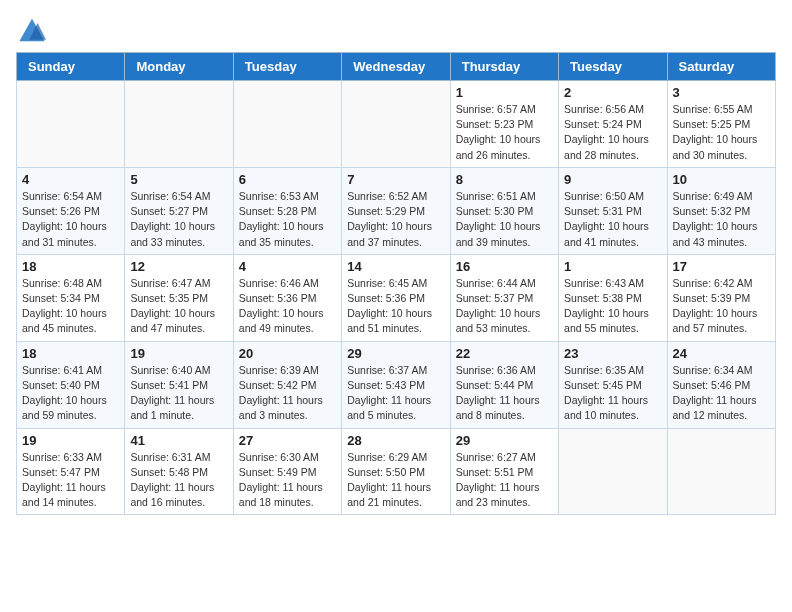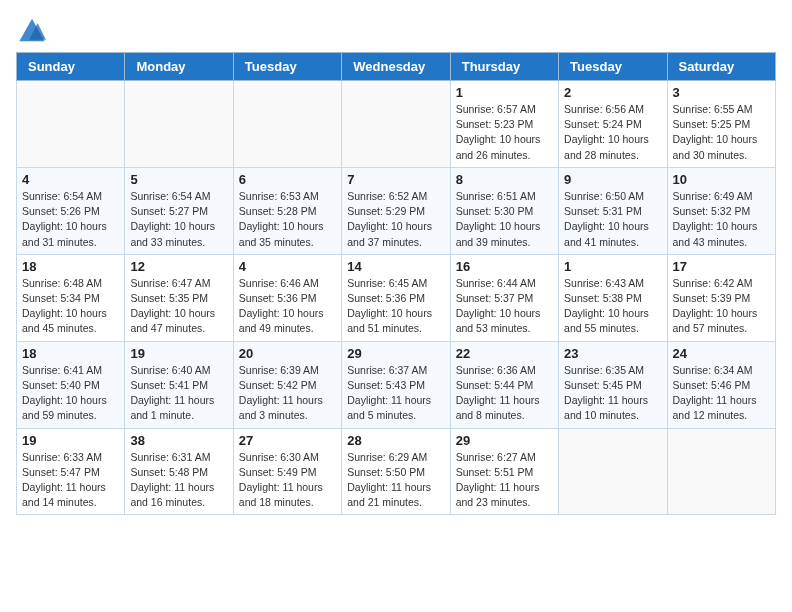--- a/index.html
+++ b/index.html
@@ -225,21 +225,21 @@
           <div class="day-number">24</div>
           <div class="day-info">Sunrise: 6:34 AM<br>Sunset: 5:46 PM<br>Daylight: 11 hours<br>and 12 minutes.</div>
         </td>
       </tr>
       <tr>
         <td>
           <div class="day-number">19</div>
           <div class="day-info">Sunrise: 6:33 AM<br>Sunset: 5:47 PM<br>Daylight: 11 hours<br>and 14 minutes.</div>
         </td>
         <td>
-          <div class="day-number">38</div>
+          <div class="day-number">41</div>
           <div class="day-info">Sunrise: 6:31 AM<br>Sunset: 5:48 PM<br>Daylight: 11 hours<br>and 16 minutes.</div>
         </td>
         <td>
           <div class="day-number">27</div>
           <div class="day-info">Sunrise: 6:30 AM<br>Sunset: 5:49 PM<br>Daylight: 11 hours<br>and 18 minutes.</div>
         </td>
         <td>
           <div class="day-number">28</div>
           <div class="day-info">Sunrise: 6:29 AM<br>Sunset: 5:50 PM<br>Daylight: 11 hours<br>and 21 minutes.</div>
         </td>

